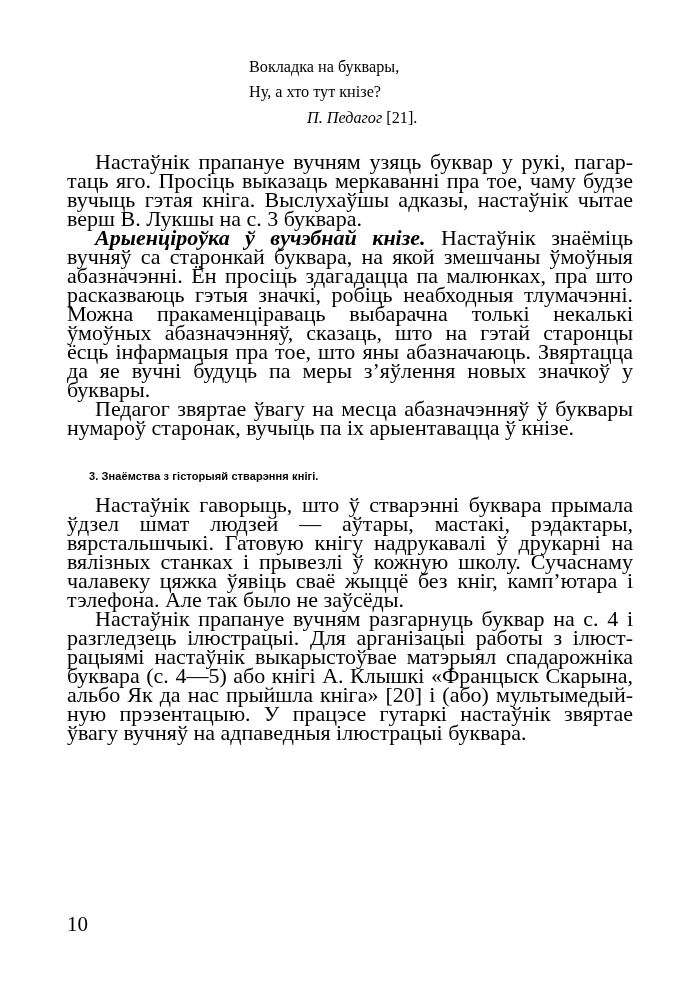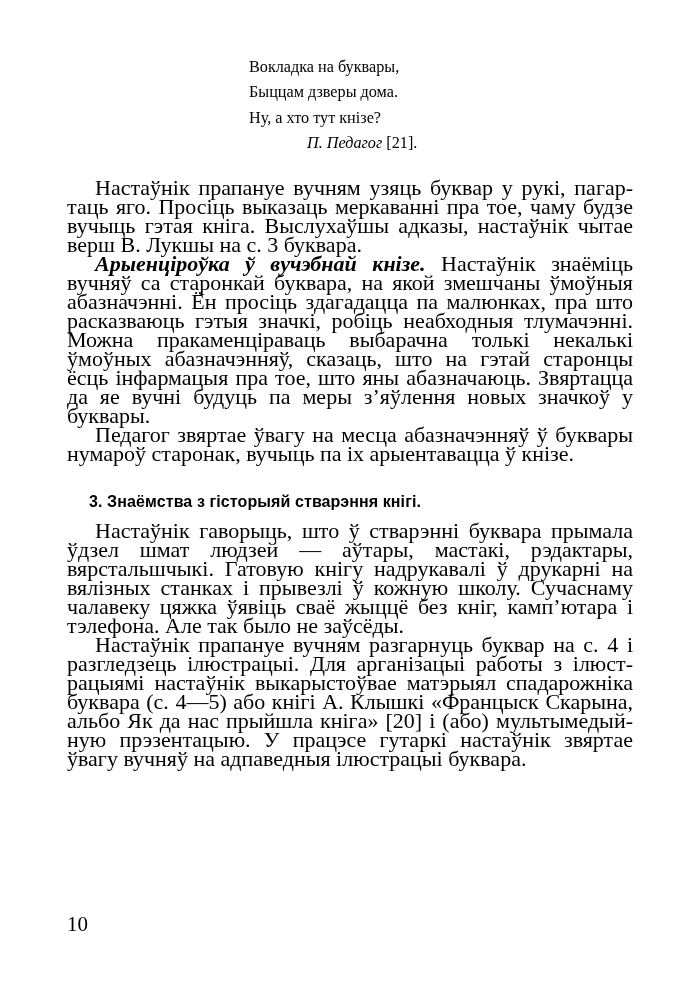--- a/index.html
+++ b/index.html
@@ -65,21 +65,21 @@
     font-style: italic;
   }
 
   
   h2.section-heading {
     margin: 0;
     padding-top: 28px;
     padding-bottom: 8px;
     padding-left: 22px;
     font-family: "Liberation Sans", "DejaVu Sans", sans-serif;
-    font-size: 16px;
+    font-size: 11px;
     font-weight: bold;
     line-height: 22px;
     letter-spacing: 0.1px;
   }
 
   
   .page-number {
     position: absolute;
     left: 67px;
     top: 914px;
@@ -88,21 +88,20 @@
   }
 </style>
 </head>
 <body>
 
 <div class="page">
   <div class="content">
 
     <div class="epigraph">
       <div class="epigraph-line">Вокладка на буквары,</div>
-      <div class="epigraph-line">Быццам дзверы дома.</div>
       <div class="epigraph-line">Ну, а хто тут кнізе?</div>
       <div class="epigraph-attr"><span class="name">П. Педагог</span><span class="ref"> [21].</span></div>
     </div>
 
     <p class="body first">Настаўнік прапануе вучням узяць буквар у рукі, пагар­таць яго. Просіць выказаць меркаванні пра тое, чаму будзе вучыць гэтая кніга. Выслухаўшы адказы, настаўнік чытае верш В. Лукшы на с. 3 буквара.</p>
 
     <p class="body"><span class="run-in">Арыенціроўка ў вучэбнай кнізе.</span><span> Настаўнік знаёміць вучняў са старонкай буквара, на якой змешчаны ўмоўныя абазначэнні. Ён просіць здагадацца па малюнках, пра што расказваюць гэтыя значкі, робіць неабходныя тлумачэн­ні. Можна пракаменціраваць выбарачна толькі некалькі ўмоўных абазначэнняў, сказаць, што на гэтай старонцы ёсць інфармацыя пра тое, што яны абазначаюць. Звяртацца да яе вучні будуць па меры з’яўлення новых значкоў у буквары.</span></p>
 
     <p class="body">Педагог звяртае ўвагу на месца абазначэнняў ў буквары нумароў старонак, вучыць па іх арыентавацца ў кнізе.</p>
 

